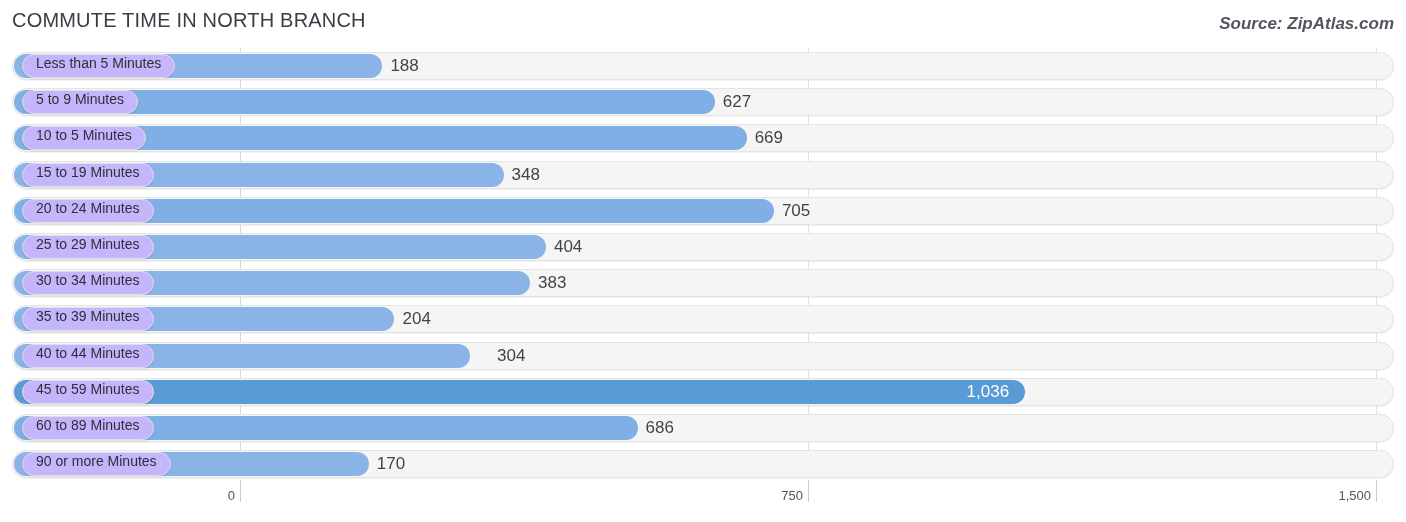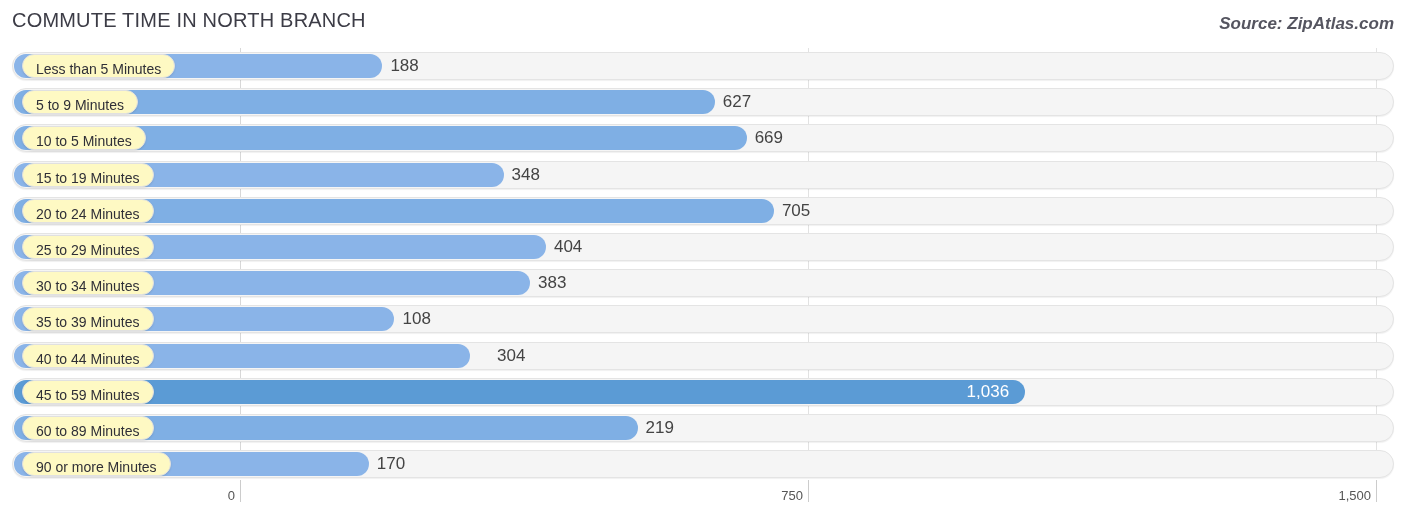--- a/index.html
+++ b/index.html
@@ -57,25 +57,25 @@
   .bar.mid{background:#7fafe4;}
 
   .val{
     position:absolute;top:0;height:16px;line-height:28px;
     font-size:17px;color:#444;white-space:nowrap;
   }
   .val.inside{color:#ffffff;}
 
   .pill{
     position:absolute;left:10px;top:2px;height:24px;
-    background:#fef9c3;
+    background:#c4b5fd;
     border:1px solid #e0e0e0;
     border-radius:12px;
     box-sizing:border-box;
-    display:flex;align-items:flex-end;
+    display:flex;align-items:flex-start;
     padding:0 13px;
     box-shadow:0 1px 2px rgba(0,0,0,0.10);
     z-index:3;
   }
   .pill span{
     font-size:14px;color:#2f2f37;white-space:nowrap;
   }
 
   .axis{
     position:absolute;left:0;top:480px;width:1406px;height:42px;
@@ -156,21 +156,21 @@
         <span>30 to 34 Minutes</span>
       </div>
       <div class="val" style="left: 526.059px;">383</div>
     </div>
     <div class="row" style="top: 261.4px;">
       <div class="track"></div>
       <div class="bar" style="width: 380.496px;"></div>
       <div class="pill">
         <span>35 to 39 Minutes</span>
       </div>
-      <div class="val" style="left: 390.496px;">108</div>
+      <div class="val" style="left: 390.496px;">204</div>
     </div>
     <div class="row" style="top: 297.6px;">
       <div class="track"></div>
       <div class="bar" style="width: 456.229px;"></div>
       <div class="pill">
         <span>40 to 44 Minutes</span>
       </div>
       <div class="val" style="left: 485px;">304</div>
     </div>
     <div class="row" style="top: 333.8px;">
@@ -180,21 +180,21 @@
         <span>45 to 59 Minutes</span>
       </div>
       <div class="val inside" style="left: 954.597px;">1,036</div>
     </div>
     <div class="row" style="top: 370px;">
       <div class="track"></div>
       <div class="bar mid" style="width: 623.6px;"></div>
       <div class="pill">
         <span>60 to 89 Minutes</span>
       </div>
-      <div class="val" style="left: 633.6px;">219</div>
+      <div class="val" style="left: 633.6px;">686</div>
     </div>
     <div class="row" style="top: 406.2px;">
       <div class="track"></div>
       <div class="bar" style="width: 354.747px;"></div>
       <div class="pill">
         <span>90 or more Minutes</span>
       </div>
       <div class="val" style="left: 364.747px;">170</div>
     </div>
   </div>

